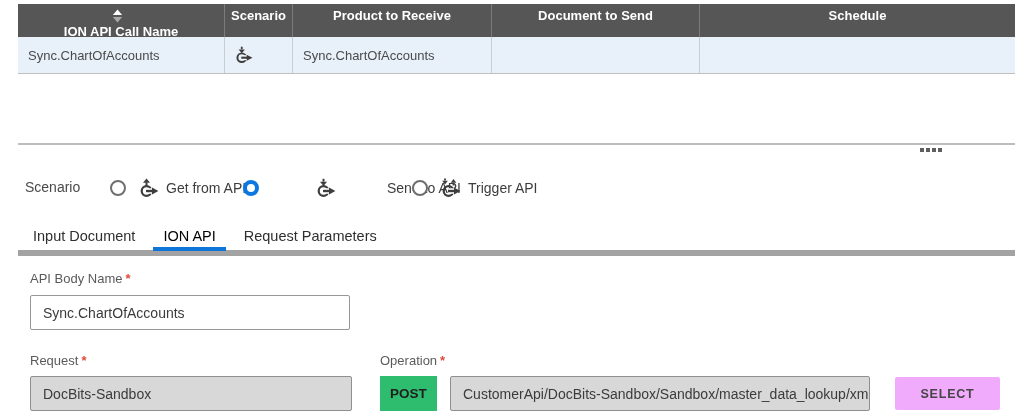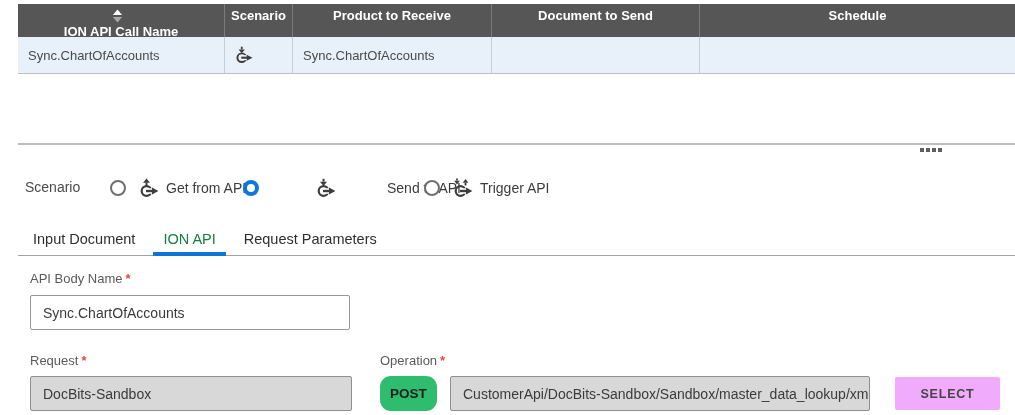--- a/index.html
+++ b/index.html
@@ -26,31 +26,31 @@
 
   
   .splitter-line { position:absolute; top:143px; left:18px; width:997px; height:2px; background:#bdbdbd; }
   .drag-dots { position:absolute; top:148px; left:920px; display:flex; gap:2px; cursor:row-resize; }
   .drag-dots i { width:4px; height:4px; background:#5f5f5f; display:block; }
 
   
   .scenario-row { position:absolute; top:175px; left:0; width:100%; height:26px; }
   .scenario-label { position:absolute; left:25px; top:4px; font-size:14px; color:#4a4a4a; }
   .radio-option { position:absolute; top:0; display:flex; align-items:center; height:26px; cursor:pointer; }
-  .opt-get { left:110px; } .opt-send { left:243px;gap:44px; } .opt-trigger { left:424px; }
+  .opt-get { left:110px; } .opt-send { left:243px;gap:44px; } .opt-trigger { left:412px; }
   .radio { width:16px; height:16px; border-radius:50%; border:2px solid #6f6f6f; background:#fff; flex:none; }
   .radio.selected { border:4.5px solid #0b77e0; }
   .radio-option .opt-icon { width:20px; height:20px; margin-left:13px; flex:none; }
   .radio-option .opt-label { margin-left:7px; font-size:14px; color:#3d3d3d; white-space:nowrap; }
 
   
-  .tabs { position:absolute; top:222px; left:18px; width:997px; height:34px; border-bottom:1px solid #a3a3a3; display:flex; gap:8px; }
+  .tabs { position:absolute; top:222px; left:18px; width:997px; height:34px; border-bottom:6px solid #a3a3a3; display:flex; gap:8px; }
   .tab { position:relative; padding:0 10px; display:flex; align-items:center; font-size:14.5px; color:#2f2f2f; cursor:pointer; white-space:nowrap; }
   .tab:first-child { margin-left:5px; }
-  .tab.active { color:#15803d; }
+  .tab.active { color:#000000; }
   .tab.active::after { content:""; position:absolute; left:0; right:0; bottom:-1px; height:4px; background:#0f74d8; }
 
   
   .field-label { position:absolute; font-size:13px; color:#5a5a5a; white-space:nowrap; }
   .req { color:#e0483e; font-weight:600; margin-left:3px; }
   .lbl-apiname { top:271px; left:30px; }
   .lbl-product { top:353px; left:30px; }
   .lbl-operation { top:353px; left:380px; }
 
   .text-input {
@@ -60,21 +60,21 @@
   .in-apiname { top:295px; left:30px; width:320px; }
   .input-disabled {
     position:absolute; height:35px; border:1px solid #8f8f8f; border-radius:2px; background:#d8d8d8;
     font-size:14px; color:#3b3b3b; display:flex; align-items:center; padding:11px 12px;
     white-space:nowrap; overflow:hidden;
   }
   .in-product { top:376px; left:30px; width:322px; }
   .in-operation { top:376px; left:450px; width:420px; }
 
   .method-badge {
-    position:absolute; top:376px; left:380px; width:57px; height:35px; background:#2ebd6e; border-radius:11px;
+    position:absolute; top:376px; left:380px; width:57px; height:35px; background:#2ebd6e; border-radius:0;
     display:flex; align-items:center; justify-content:center; font-size:13.5px; color:#1f1f1f; font-weight:600;
   }
   .select-btn {
     position:absolute; top:377px; left:895px; width:105px; height:33px; background:#f0abfc; border:none; border-radius:2px;
     font-family:"Liberation Sans", sans-serif; font-size:12.5px; font-weight:bold; color:#454545; letter-spacing:0.8px; cursor:pointer;
   }
 </style>
 </head>
 <body>
 

